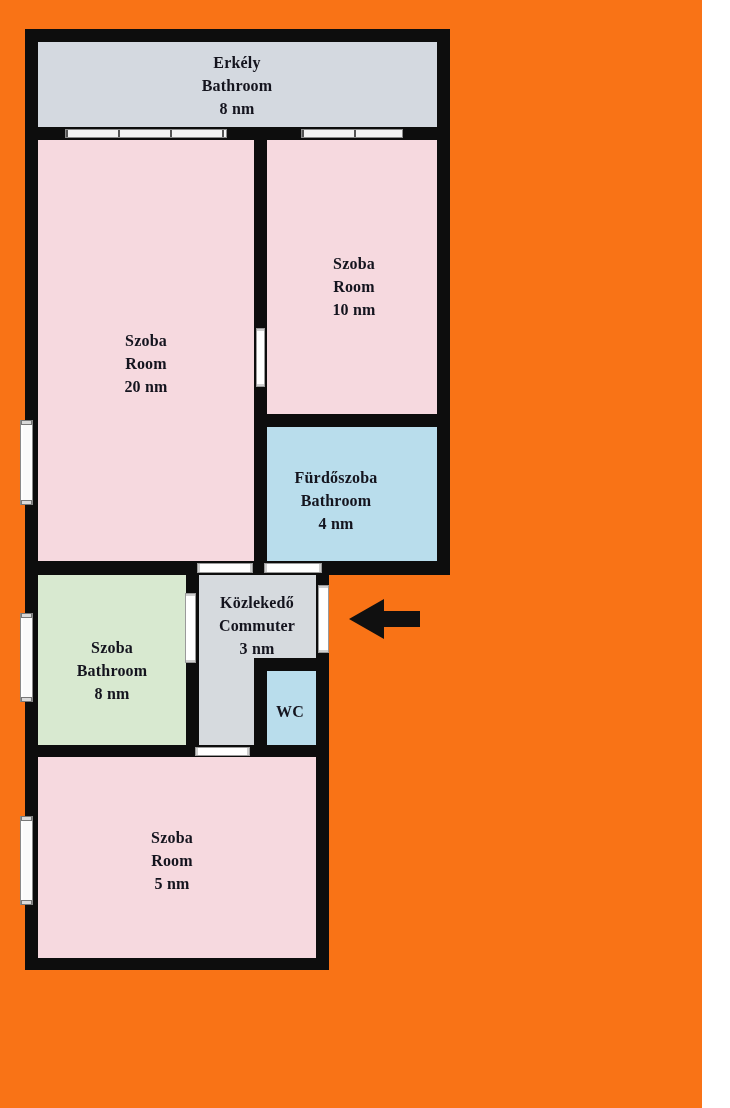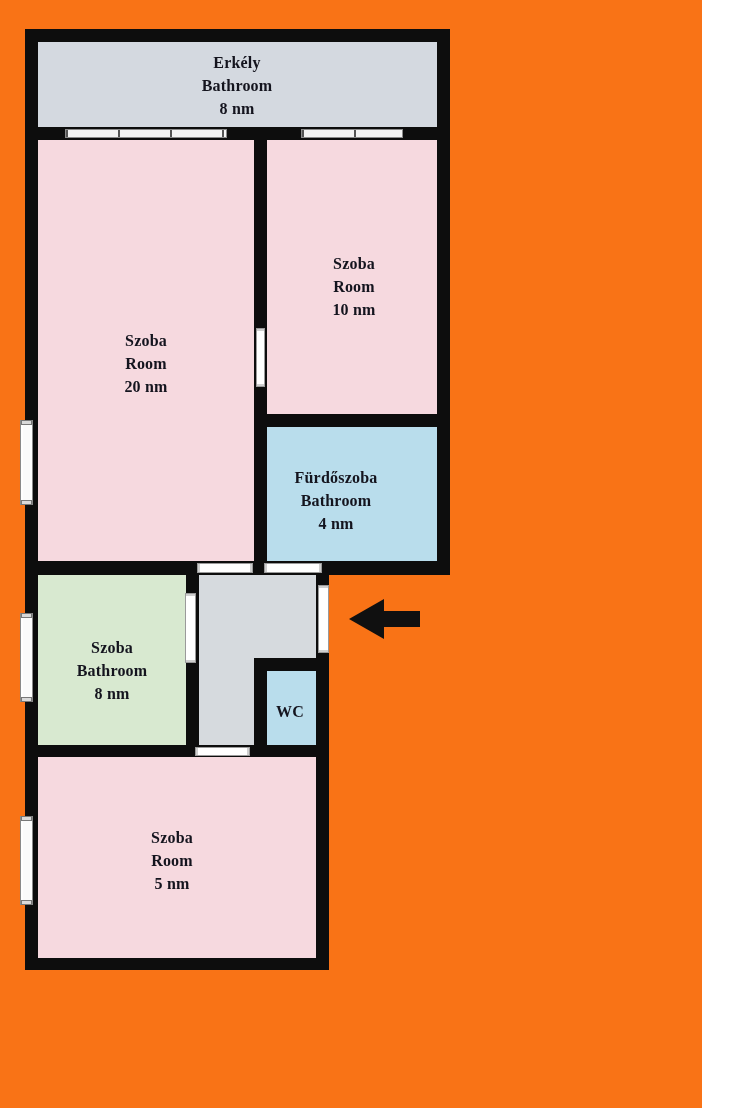--- a/index.html
+++ b/index.html
@@ -125,20 +125,25 @@
     <div>Room</div>
     <div>10 nm</div>
   </div>
 
   <div class="label" style="left:336px; top:500px;">
     <div>Fürdőszoba</div>
     <div>Bathroom</div>
     <div>4 nm</div>
   </div>
 
+  <div class="label" style="left:257px; top:625px;">
+    <div>Közlekedő</div>
+    <div>Commuter</div>
+    <div>3 nm</div>
+  </div>
 
   <div class="label" style="left:112px; top:670px;">
     <div>Szoba</div>
     <div>Bathroom</div>
     <div>8 nm</div>
   </div>
 
   <div class="label" style="left:290px; top:711px;">
     <div>WC</div>
   </div>

